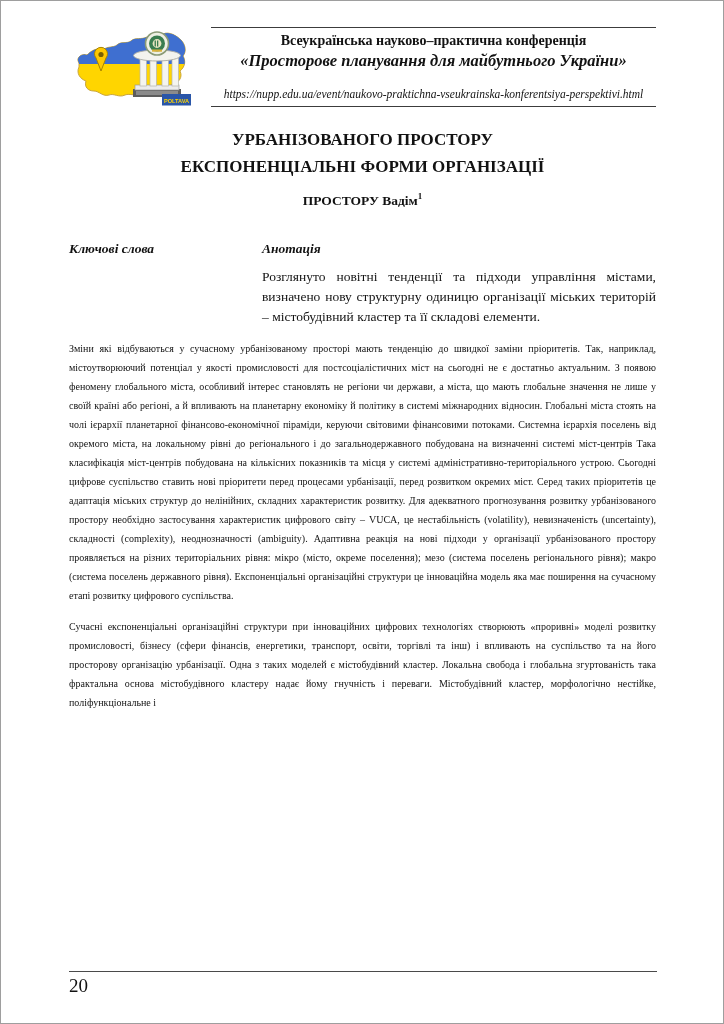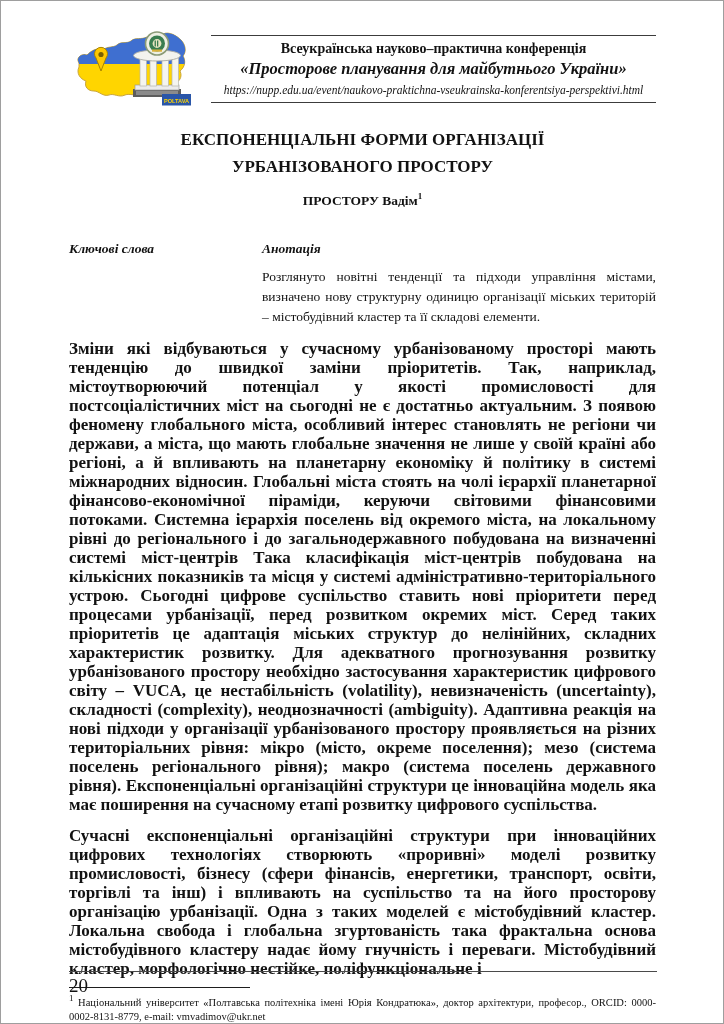--- a/index.html
+++ b/index.html
@@ -5,46 +5,46 @@
   html,body { margin:0; padding:0; background:#e9e9e9; }
   .page {
     position:relative; width:724px; height:1024px; margin:0 auto;
     background:#ffffff; border:1px solid #9e9e9e; box-sizing:border-box;
     font-family:"Liberation Serif", serif; color:#121212;
     overflow:hidden;
   }
   .content { padding:26px 67px 0 68px; }
 
   
-  .header-row { display:flex; align-items:center; gap:20px; }
+  .header-row { display:flex; align-items:flex-start; gap:20px; }
   .logo-box { width:122px; height:84px; flex:none; }
   .header-text {
     flex:1; text-align:center;
     border-top:1.5px solid #3c3c3c; border-bottom:1.5px solid #3c3c3c;
     padding:4px 2px 3px 2px;
   }
   .conf-line1 { font-weight:bold; font-size:14px; line-height:18px; }
   .conf-line2 { font-weight:bold; font-size:16.5px; line-height:22px;font-style:italic; }
-  .conf-url   { font-style:italic; font-size:11.5px; line-height:14px; margin-top:3px; padding-bottom:2px; }
+  .conf-url   { font-style:italic; font-size:11.5px; line-height:14px; margin-top:15px; padding-bottom:2px; }
 
   .udc { font-weight:bold; font-size:13.5px; margin-top:17px; }
 
   .title { text-align:center; font-weight:bold; font-size:17px; line-height:27px; margin-top:15px; }
   .author { text-align:center; font-weight:bold; font-size:13.5px; line-height:18px; margin-top:7px; }
   sup { font-size:9px; }
 
   
   .kw-section { display:flex; margin-top:30px; }
   .kw-col { width:193px; flex:none; padding-right:3px; box-sizing:border-box; }
   .ab-col { flex:1; }
   .col-header { font-weight:bold; font-size:13.5px; line-height:18px; margin-bottom:9px;font-style:italic; }
   .cell-body { font-size:13.5px; line-height:20px; text-align:justify; }
 
   
-  .body-par { font-size:17px; line-height:19px; text-align:justify; margin-top:12px;font-weight:bold; }
+  .body-par { font-size:10px; line-height:19px; text-align:justify; margin-top:12px; }
 
   
   .footnote { margin-top:9px; }
   .footnote-rule { width:181px; height:0; border-top:1.3px solid #1e1e1e; }
   .footnote-text { font-size:10.5px; line-height:15px; margin-top:3px; text-align:justify; }
 
   
   .page-footer {
     position:absolute; left:68px; right:66px; top:970px;
     border-top:1.5px solid #4a4a4a;
@@ -102,42 +102,38 @@
       </div>
       <div class="header-text">
         <div class="conf-line1">Всеукраїнська науково–практична конференція</div>
         <div class="conf-line2">«Просторове планування для майбутнього України»</div>
         <div class="conf-url">https://nupp.edu.ua/event/naukovo-praktichna-vseukrainska-konferentsiya-perspektivi.html</div>
       </div>
     </div>
 
 
     <div class="title">
+      <div>УРБАНІЗОВАНОГО ПРОСТОРУ</div>
       <div>ЕКСПОНЕНЦІАЛЬНІ ФОРМИ ОРГАНІЗАЦІЇ</div>
-      <div>УРБАНІЗОВАНОГО ПРОСТОРУ</div>
     </div>
 
     <div class="author"><span>ПРОСТОРУ Вадім</span><sup>1</sup></div>
 
     <div class="kw-section">
       <div class="kw-col">
         <div class="col-header">Ключові слова</div>
       </div>
       <div class="ab-col">
         <div class="col-header">Анотація</div>
         <div class="cell-body">Розглянуто новітні тенденції та підходи управління містами, визначено нову структурну одиницю організації міських територій – містобудівний кластер та її складові елементи.</div>
       </div>
     </div>
 
     <div class="body-par">Зміни які відбуваються у сучасному урбанізованому просторі мають тенденцію до швидкої заміни пріоритетів. Так, наприклад, містоутворюючий потенціал у якості промисловості для постсоціалістичних міст на сьогодні не є достатньо актуальним. З появою феномену глобального міста, особливий інтерес становлять не регіони чи держави, а міста, що мають глобальне значення не лише у своїй країні або регіоні, а й впливають на планетарну економіку й політику в системі міжнародних відносин. Глобальні міста стоять на чолі ієрархії планетарної фінансово-економічної піраміди, керуючи світовими фінансовими потоками. Системна ієрархія поселень від окремого міста, на локальному рівні до регіонального і до загальнодержавного побудована на визначенні системі міст-центрів Така класифікація міст-центрів побудована на кількісних показників та місця у системі адміністративно-територіального устрою. Сьогодні цифрове суспільство ставить нові пріоритети перед процесами урбанізації, перед розвитком окремих міст. Серед таких пріоритетів це адаптація міських структур до нелінійних, складних характеристик розвитку. Для адекватного прогнозування розвитку урбанізованого простору необхідно застосування характеристик цифрового світу – VUCA, це нестабільність (volatility), невизначеність (uncertainty), складності (complexity), неоднозначності (ambiguity). Адаптивна реакція на нові підходи у організації урбанізованого простору проявляється на різних територіальних рівня: мікро (місто, окреме поселення); мезо (система поселень регіонального рівня); макро (система поселень державного рівня). Експоненціальні організаційні структури це інноваційна модель яка має поширення на сучасному етапі розвитку цифрового суспільства.</div>
     <div class="body-par">Сучасні експоненціальні організаційні структури при інноваційних цифрових технологіях створюють «проривні» моделі розвитку промисловості, бізнесу (сфери фінансів, енергетики, транспорт, освіти, торгівлі та інш) і впливають на суспільство та на його просторову організацію урбанізації. Одна з таких моделей є містобудівний кластер. Локальна свобода і глобальна згуртованість така фрактальна основа містобудівного кластеру надає йому гнучність і переваги. Містобудівний кластер, морфологічно нестійке, поліфункціональне і</div>
 
-    <div class="footnote">
-      <div class="footnote-rule"></div>
-      <div class="footnote-text"><sup>1</sup><span> Національний університет «Полтавська політехніка імені Юрія Кондратюка», доктор архітектури, професор., ORCID: 0000-0002-8131-8779, e-mail: vmvadimov@ukr.net</span></div>
-    </div>
 
   </div>
 
   <div class="page-footer">
     <div class="page-number">20</div>
   </div>
 </div>
 
 </body></html>

